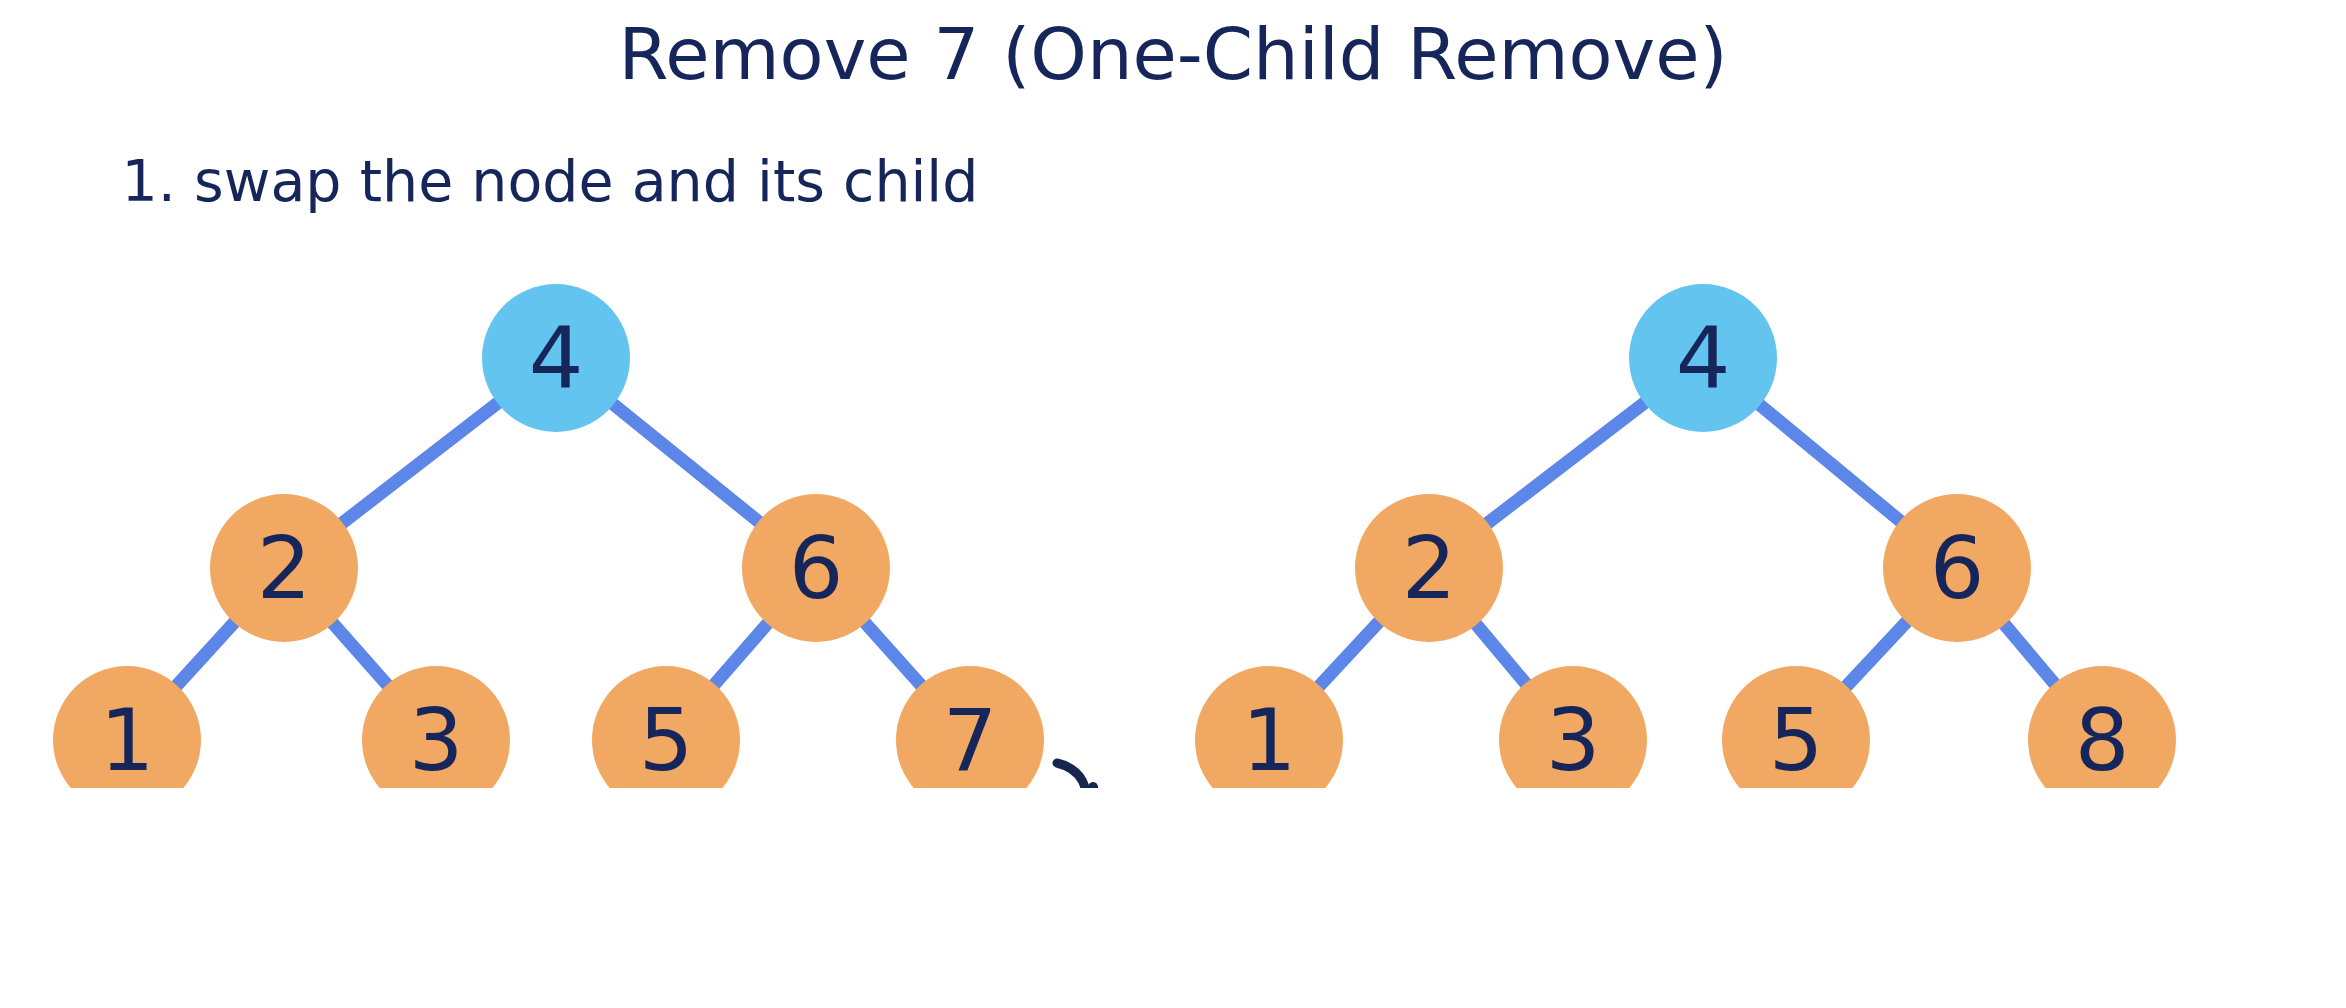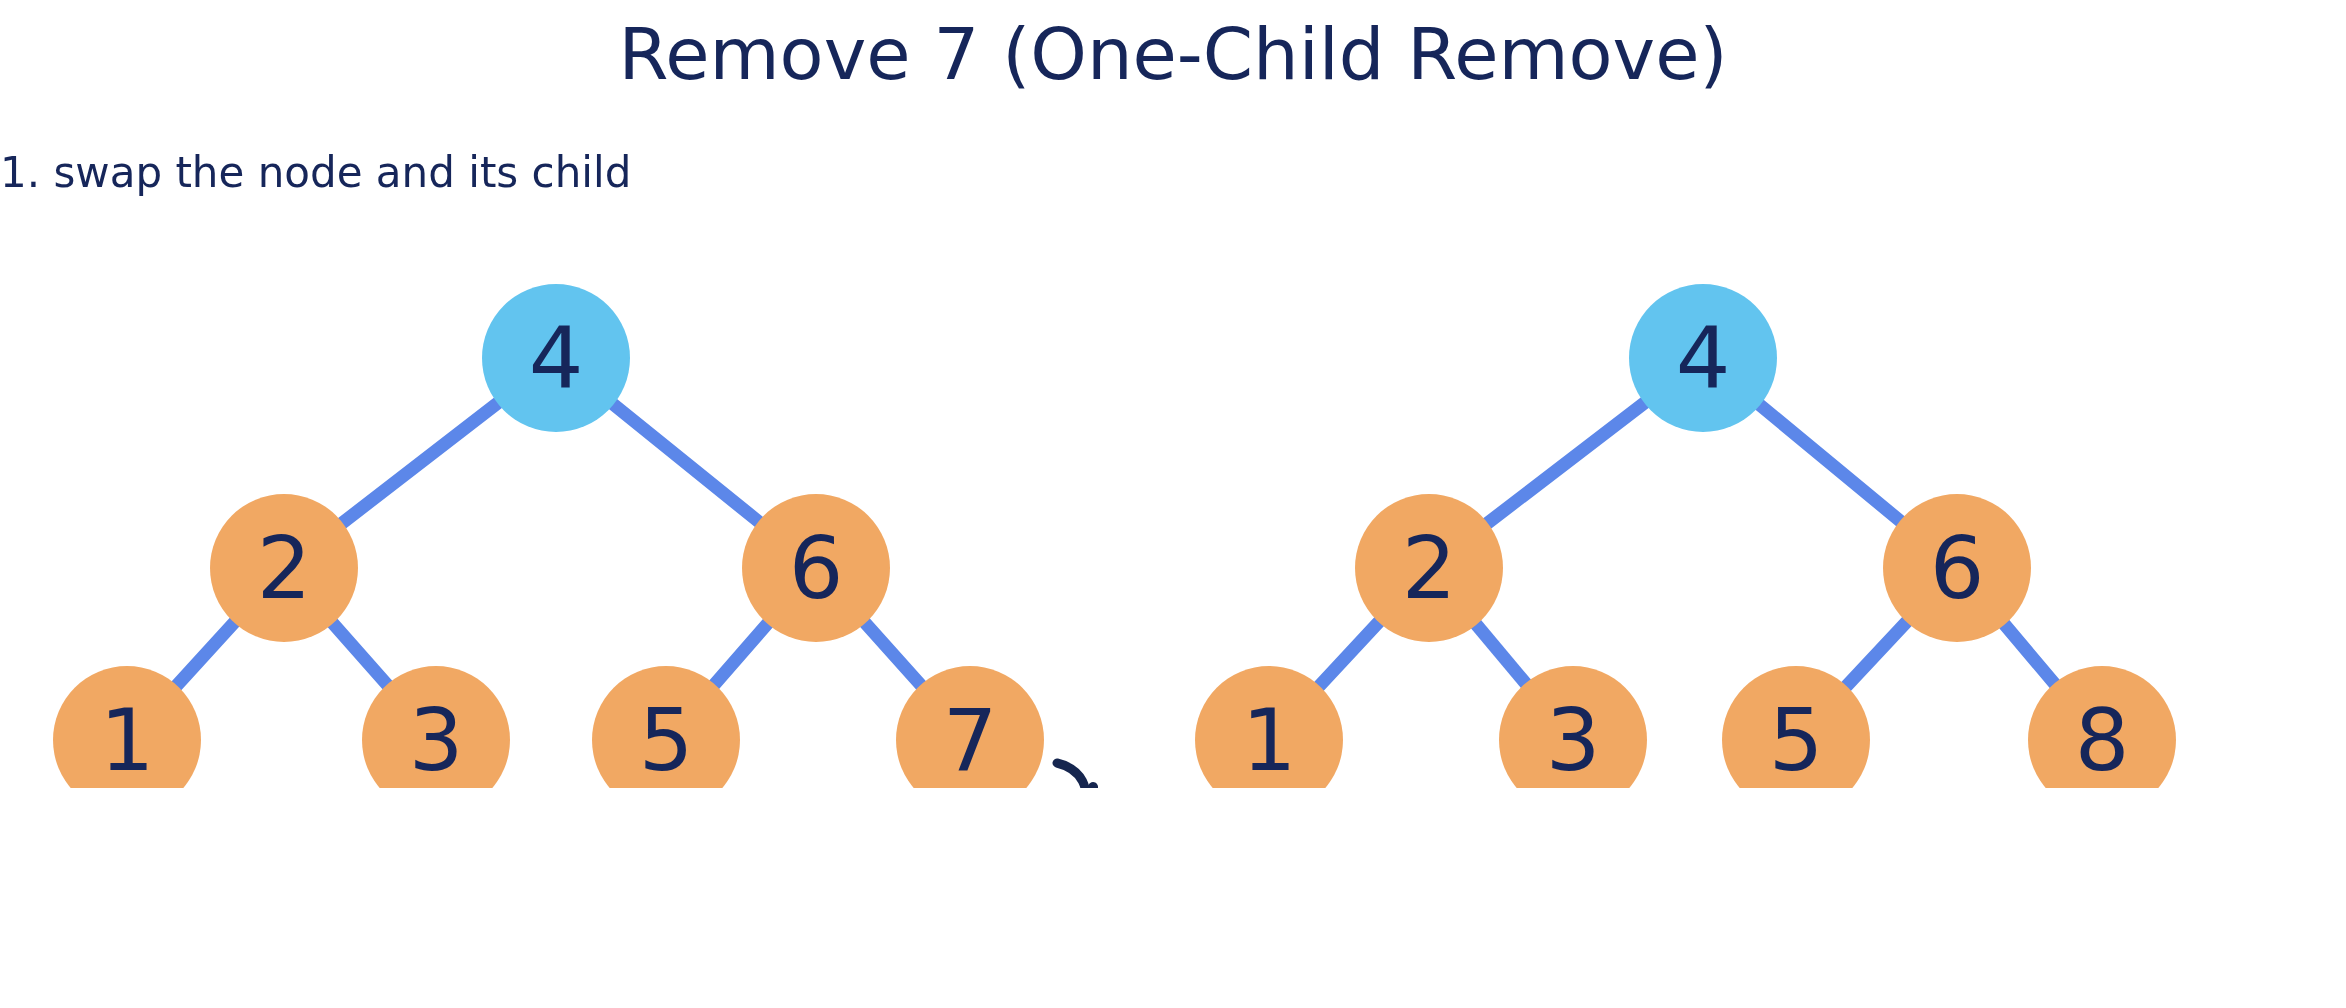--- a/index.html
+++ b/index.html
@@ -16,22 +16,22 @@
     top: 12px; left: 0; width: 2346px;
     text-align: center;
     font-size: 72px;
     color: var(--text, #16265A);
     letter-spacing: 0px;
   }
   .caption {
     position: absolute;
     top: 148px;
     width: 1100px;
-    text-align: left;
-    font-size: 42px;
+    text-align: center;
+    font-size: 57px;
     color: var(--text, #16265A);
   }
   .caption.left  { left: 0px; }
   .caption.right { left: 1170px; }
   svg.layer {
     position: absolute;
     top: 0; left: 0;
     width: 2346px; height: 1008px;
   }
   #edges-layer { z-index: 0; }

